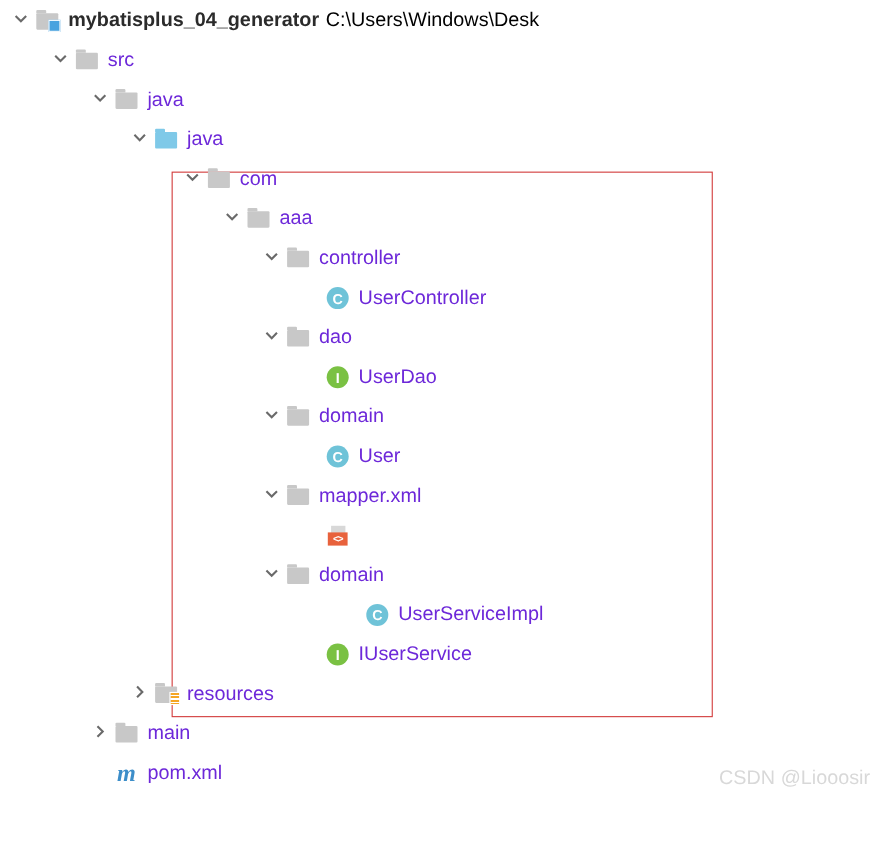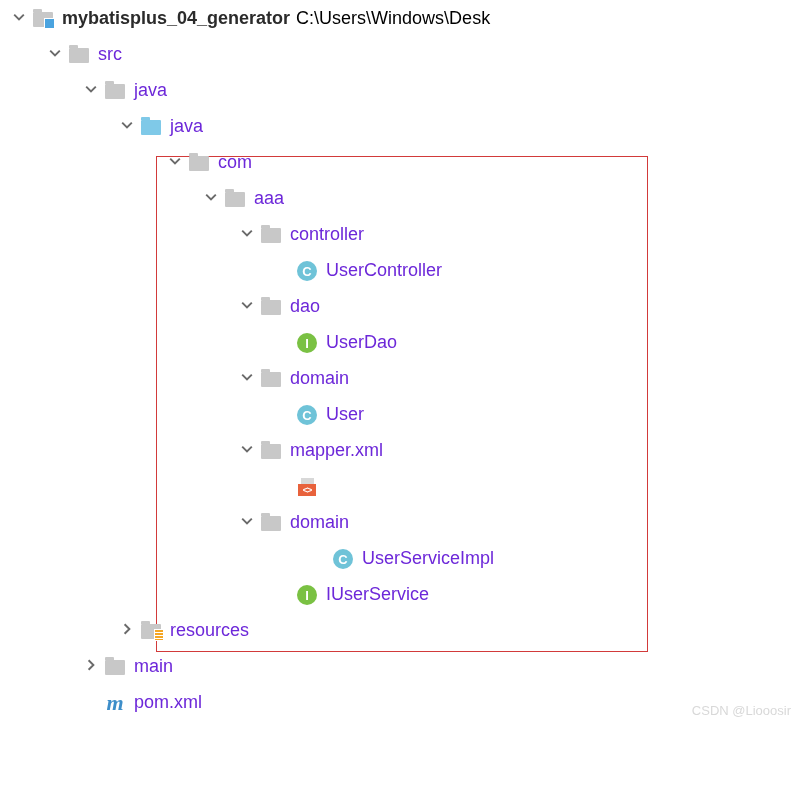--- a/index.html
+++ b/index.html
@@ -172,21 +172,21 @@
       position: absolute;
       border: 1.5px solid #d23a3a;
       pointer-events: none;
     }
     .tree { position: relative; }
     .watermark {
       position: absolute;
       right: 12px;
       bottom: 10px;
       color: #cfcfcf;
-      font-size: 13px;
+      font-size: 18px;
       opacity: 0.8;
     }
   </style>
 </head>
 <body>
 
 <div class="tree">
 
   <div class="highlight-box" style="left:156px; top:148px; width:492px; height:496px;"></div>
 

